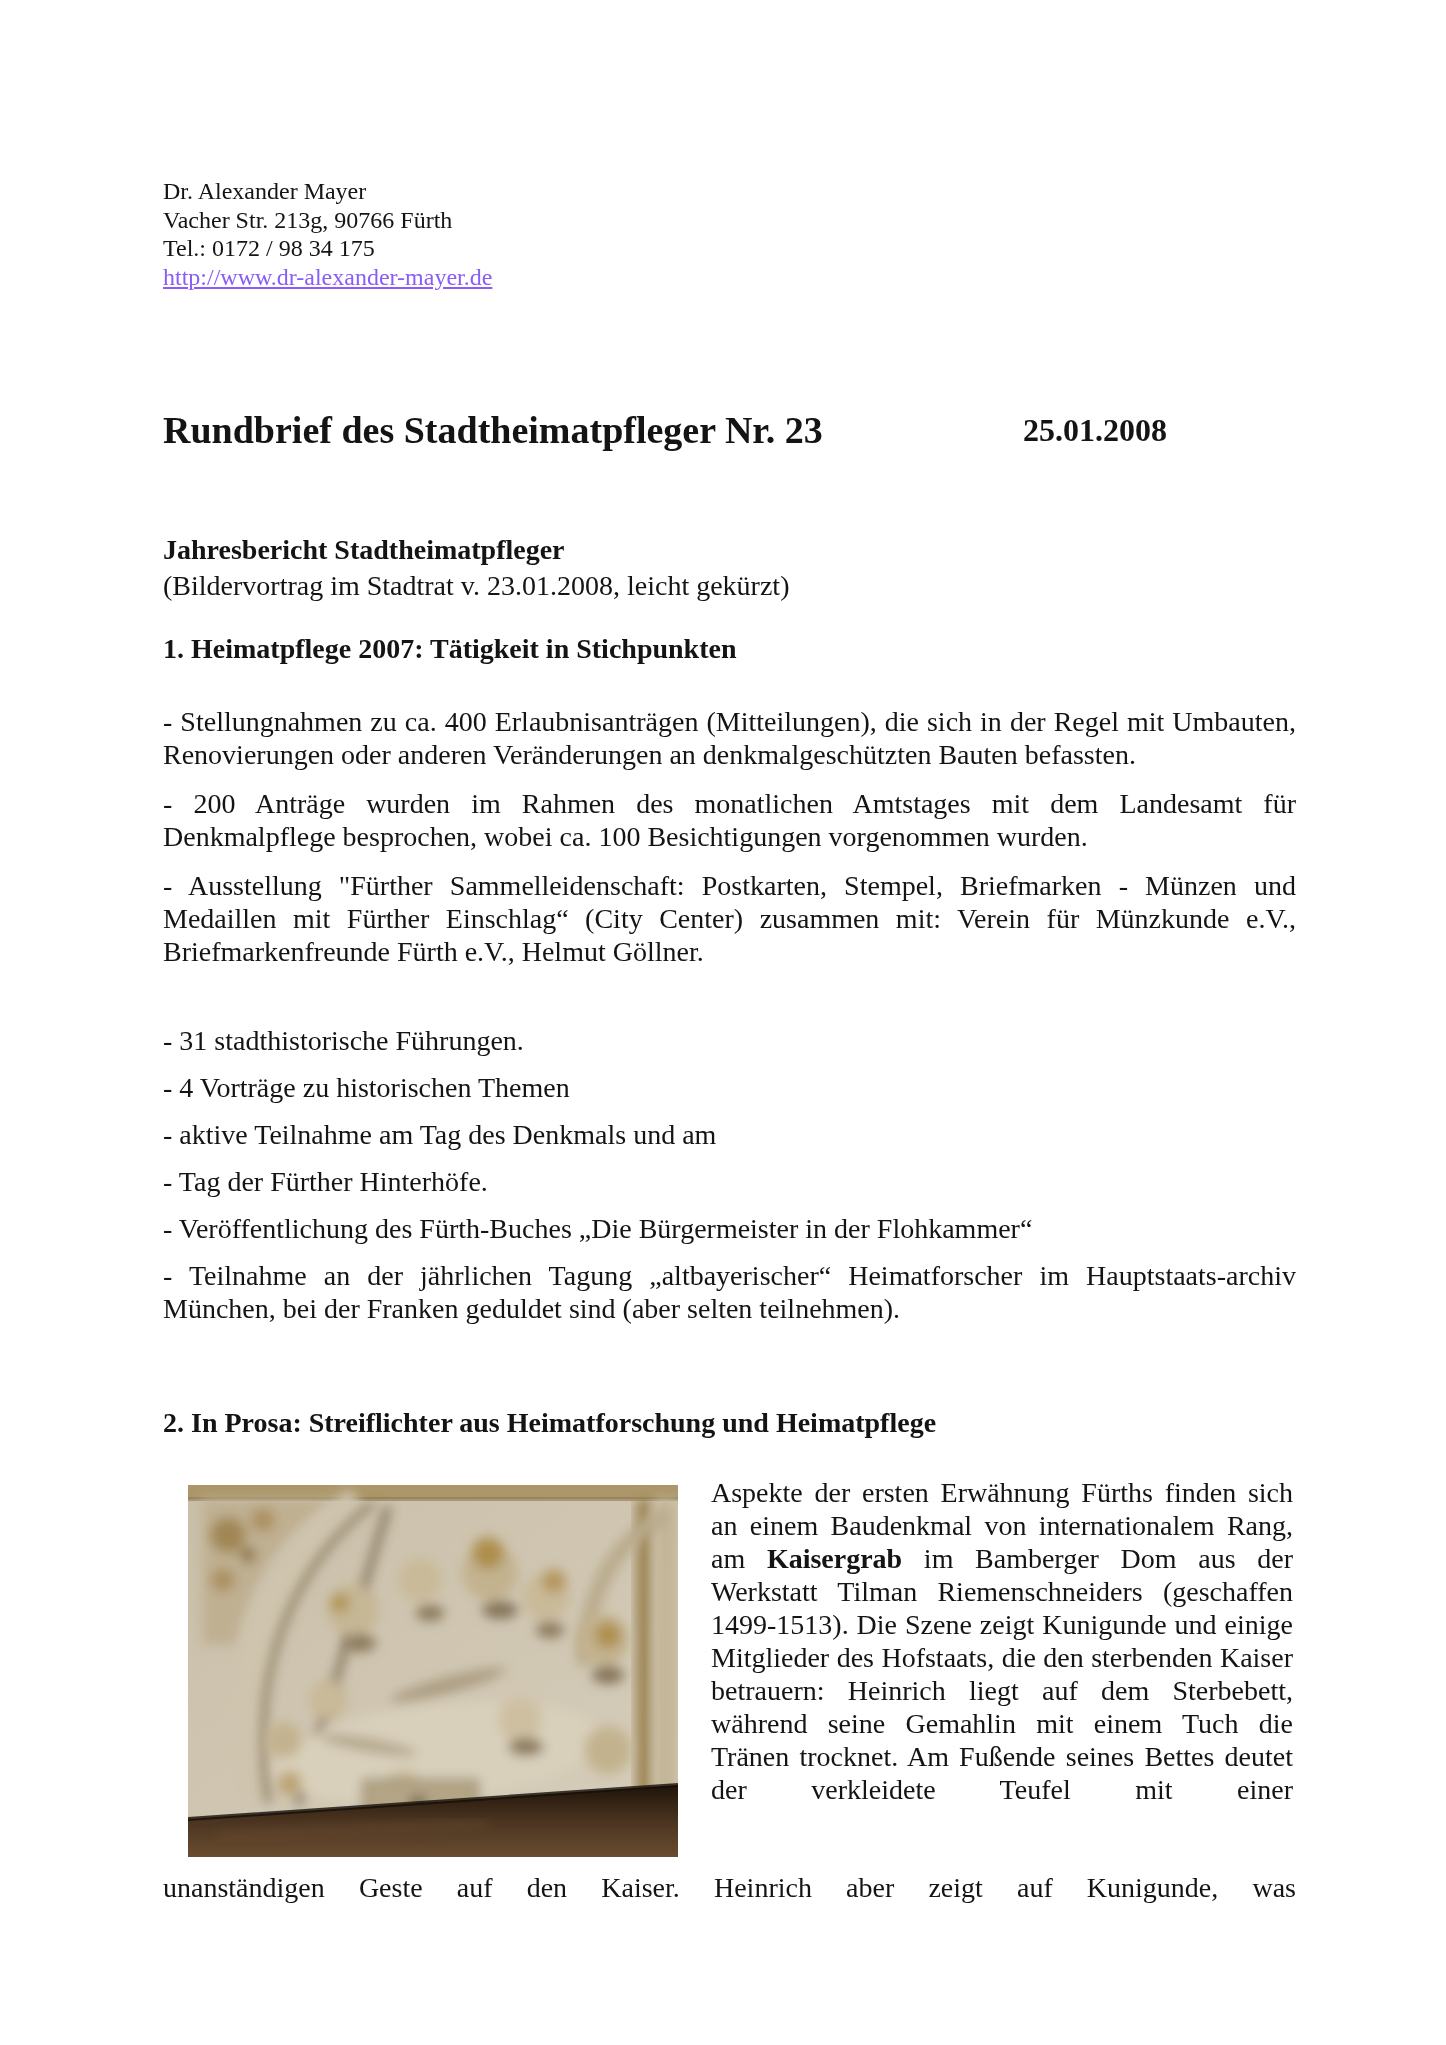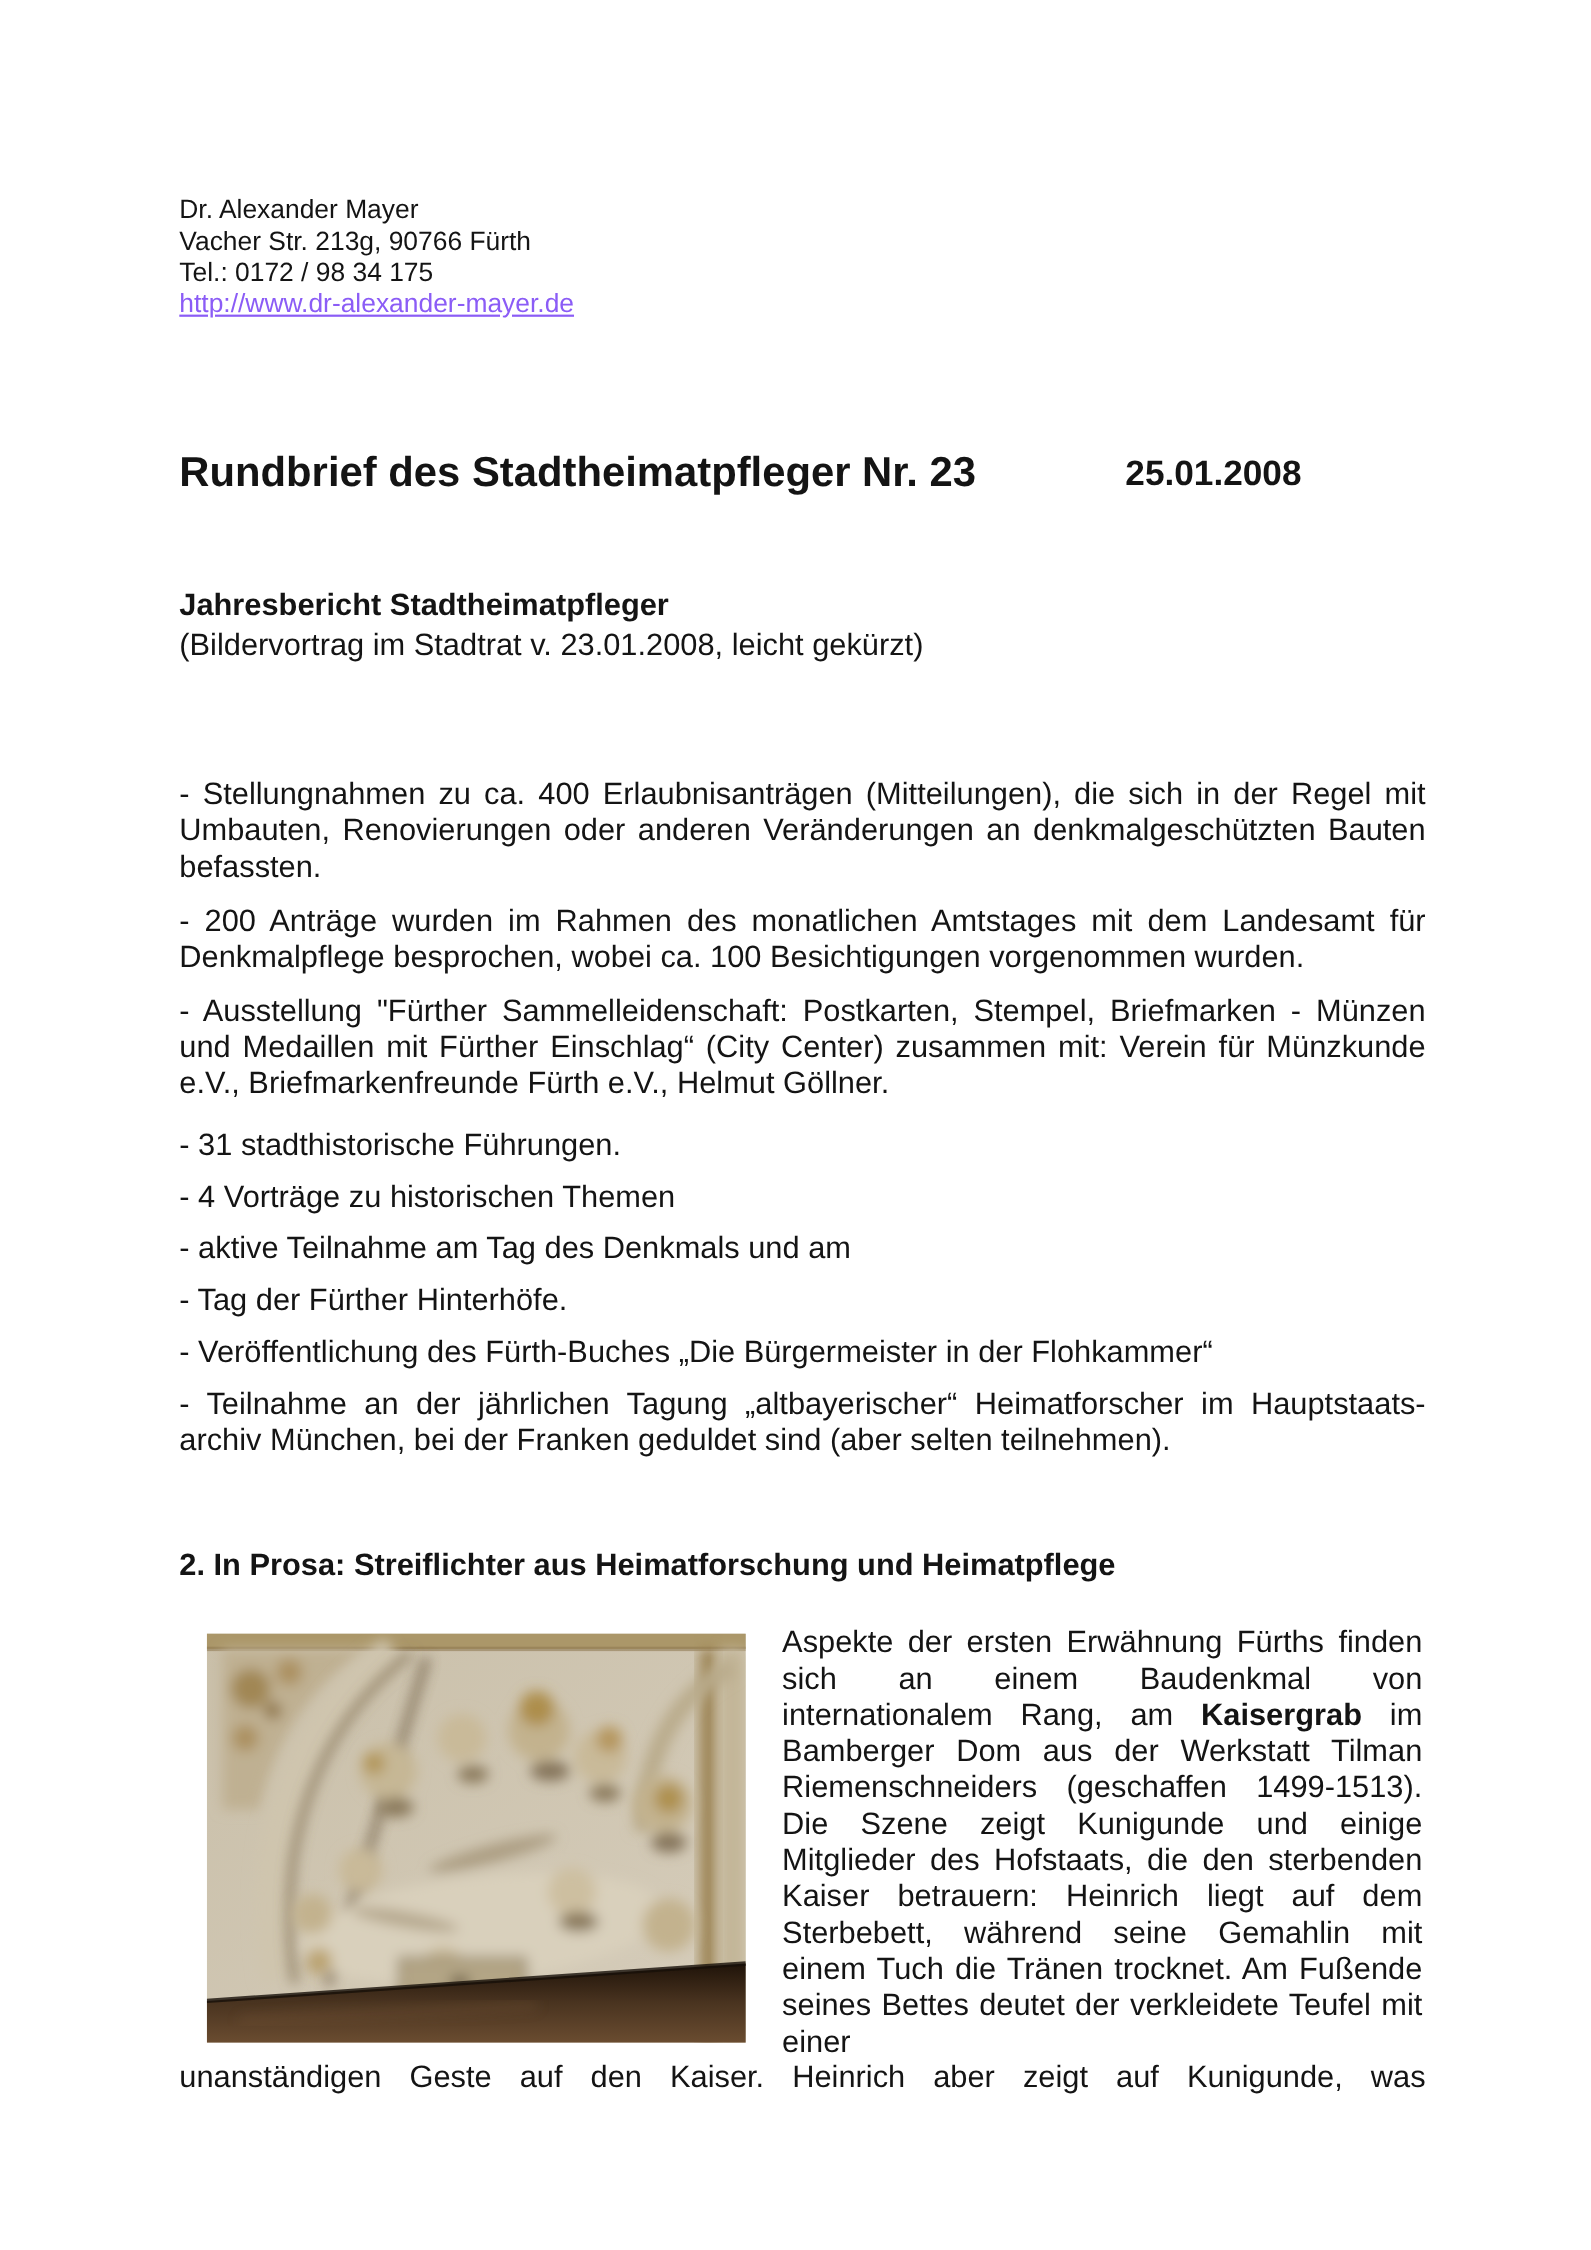--- a/index.html
+++ b/index.html
@@ -5,21 +5,21 @@
   html, body {
     margin: 0;
     padding: 0;
     background: #ffffff;
   }
   .page {
     position: relative;
     width: 1446px;
     height: 2045px;
     background: #ffffff;
-    font-family: Liberation Sans, sans-serif;
+    font-family: Liberation Serif, serif;
     color: #141414;
     overflow: hidden;
     border-radius: 24px;
   }
   .abs { position: absolute; }
 
   
   .contact {
     left: 163px; top: 177px;
     font-size: 24px; line-height: 28.5px;
@@ -100,20 +100,21 @@
   <div class="abs title-row">
     <div class="doc-title">Rundbrief des Stadtheimatpfleger Nr. 23</div>
     <div class="doc-date">25.01.2008</div>
   </div>
 
   <div class="abs subtitle">
     <div class="b">Jahresbericht Stadtheimatpfleger</div>
     <div>(Bildervortrag im Stadtrat v. 23.01.2008, leicht gekürzt)</div>
   </div>
 
+  <div class="abs h-section h1">1. Heimatpflege 2007: Tätigkeit in Stichpunkten</div>
 
   <div class="abs body-copy paras">
     <p>- Stellungnahmen zu ca. 400 Erlaubnisanträgen (Mitteilungen), die sich in der Regel mit Umbauten, Renovierungen oder anderen Veränderungen an denkmalgeschützten Bauten befassten.</p>
     <p>- 200 Anträge wurden im Rahmen des monatlichen Amtstages mit dem Landesamt für Denkmalpflege besprochen, wobei ca. 100 Besichtigungen vorgenommen wurden.</p>
     <p>- Ausstellung "Fürther Sammelleidenschaft: Postkarten, Stempel, Briefmarken - Münzen und Medaillen mit Fürther Einschlag“ (City Center) zusammen mit: Verein für Münzkunde e.V., Briefmarkenfreunde Fürth e.V., Helmut Göllner.</p>
   </div>
 
   <div class="abs body-copy bullets">
     <div>- 31 stadthistorische Führungen.</div>
     <div>- 4 Vorträge zu historischen Themen</div>

